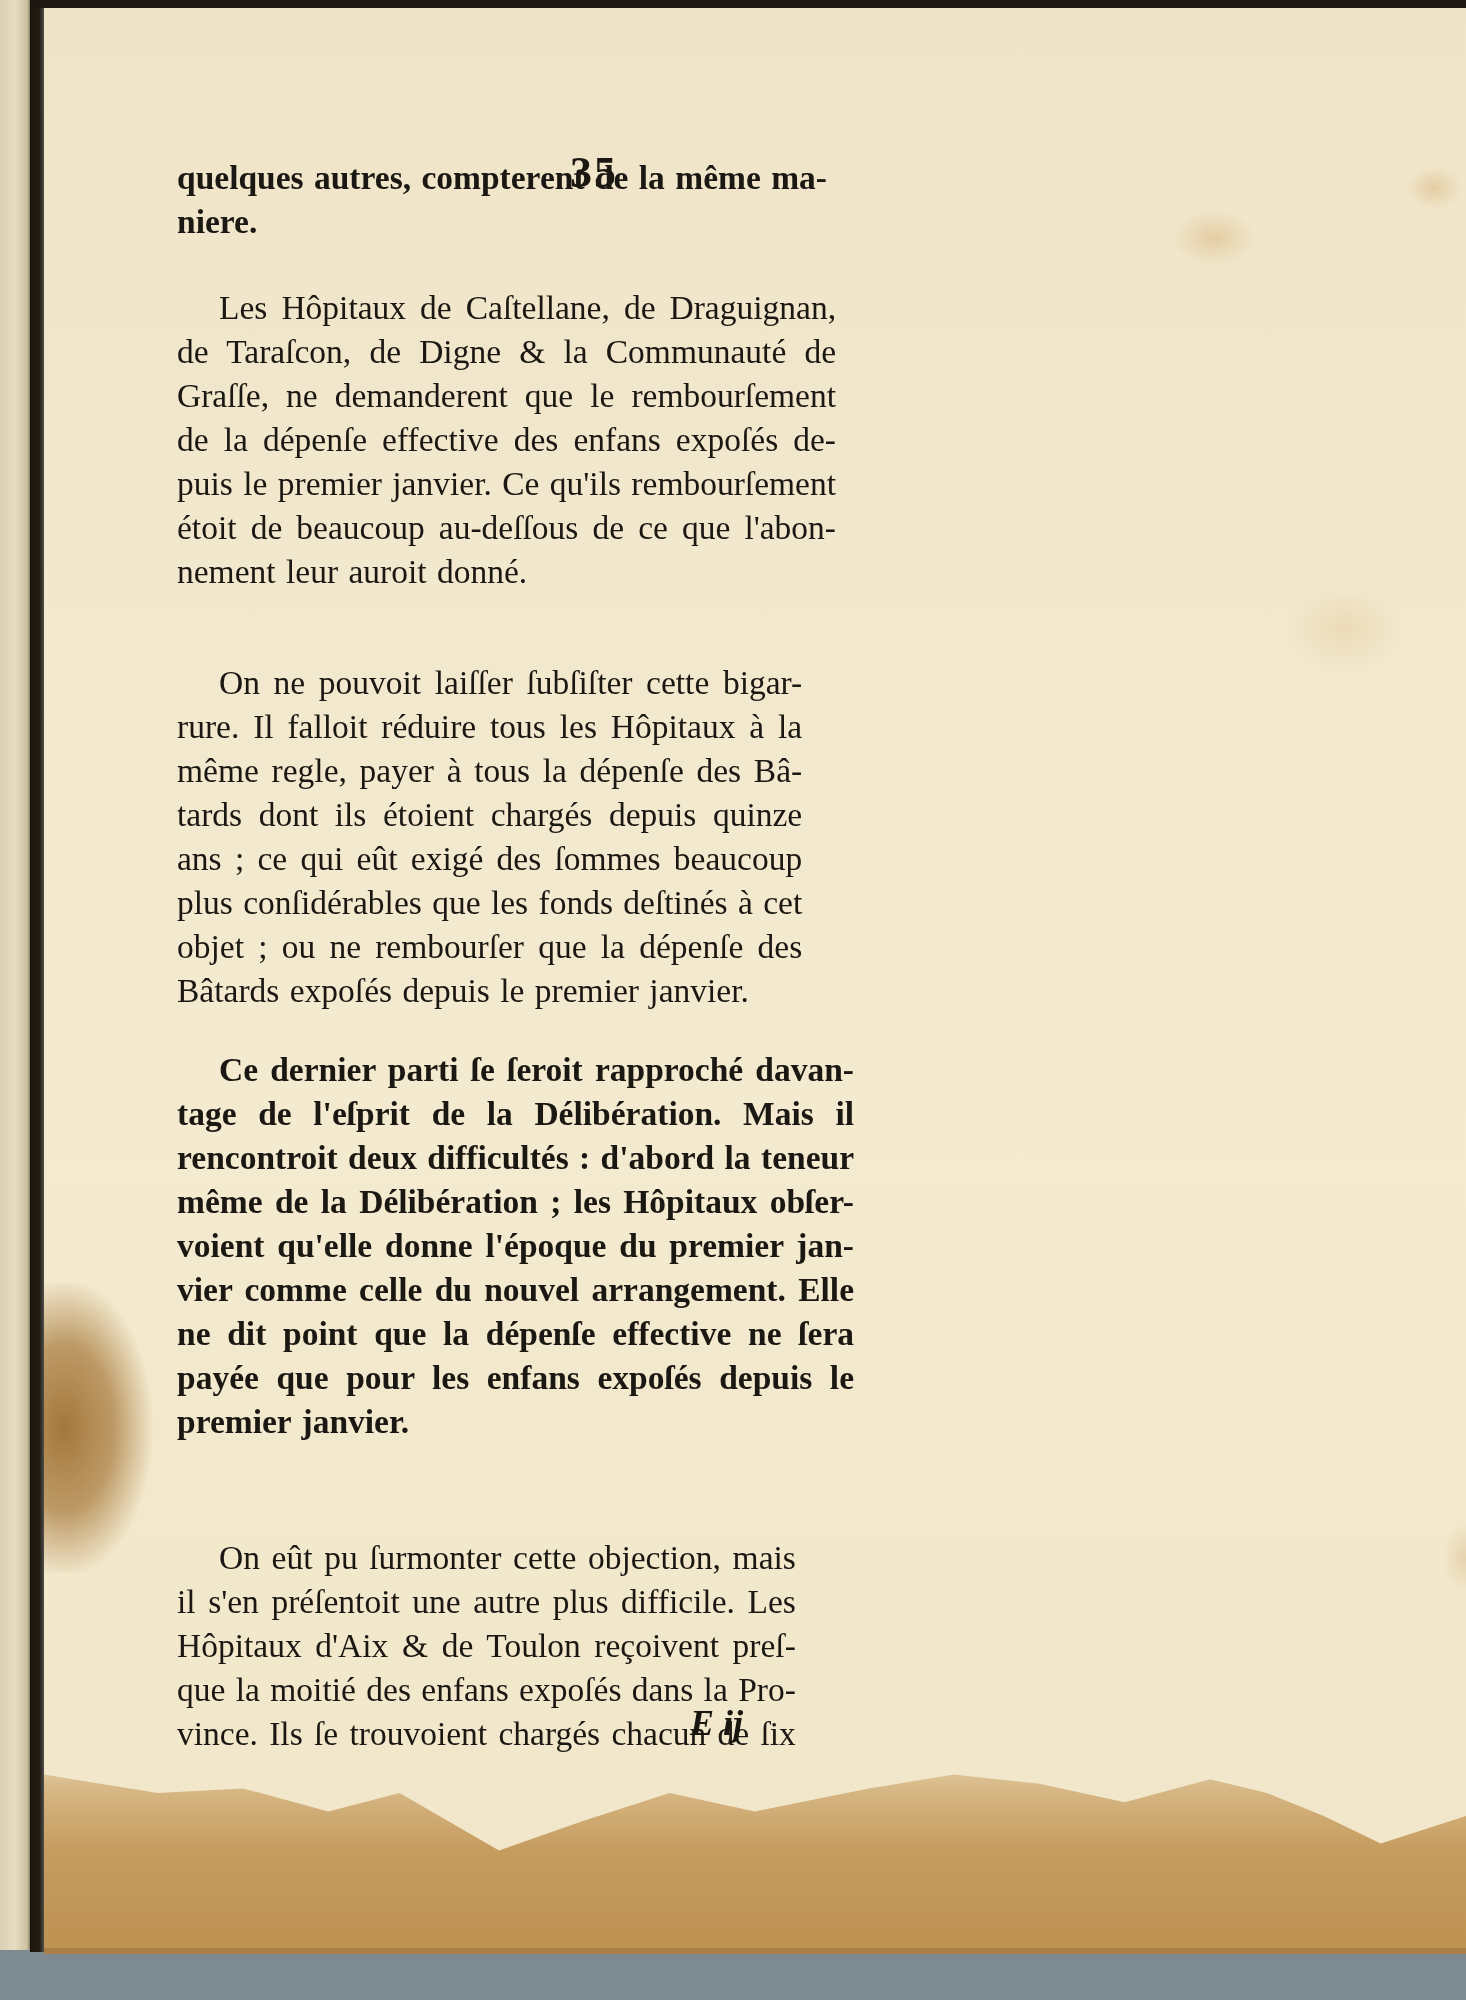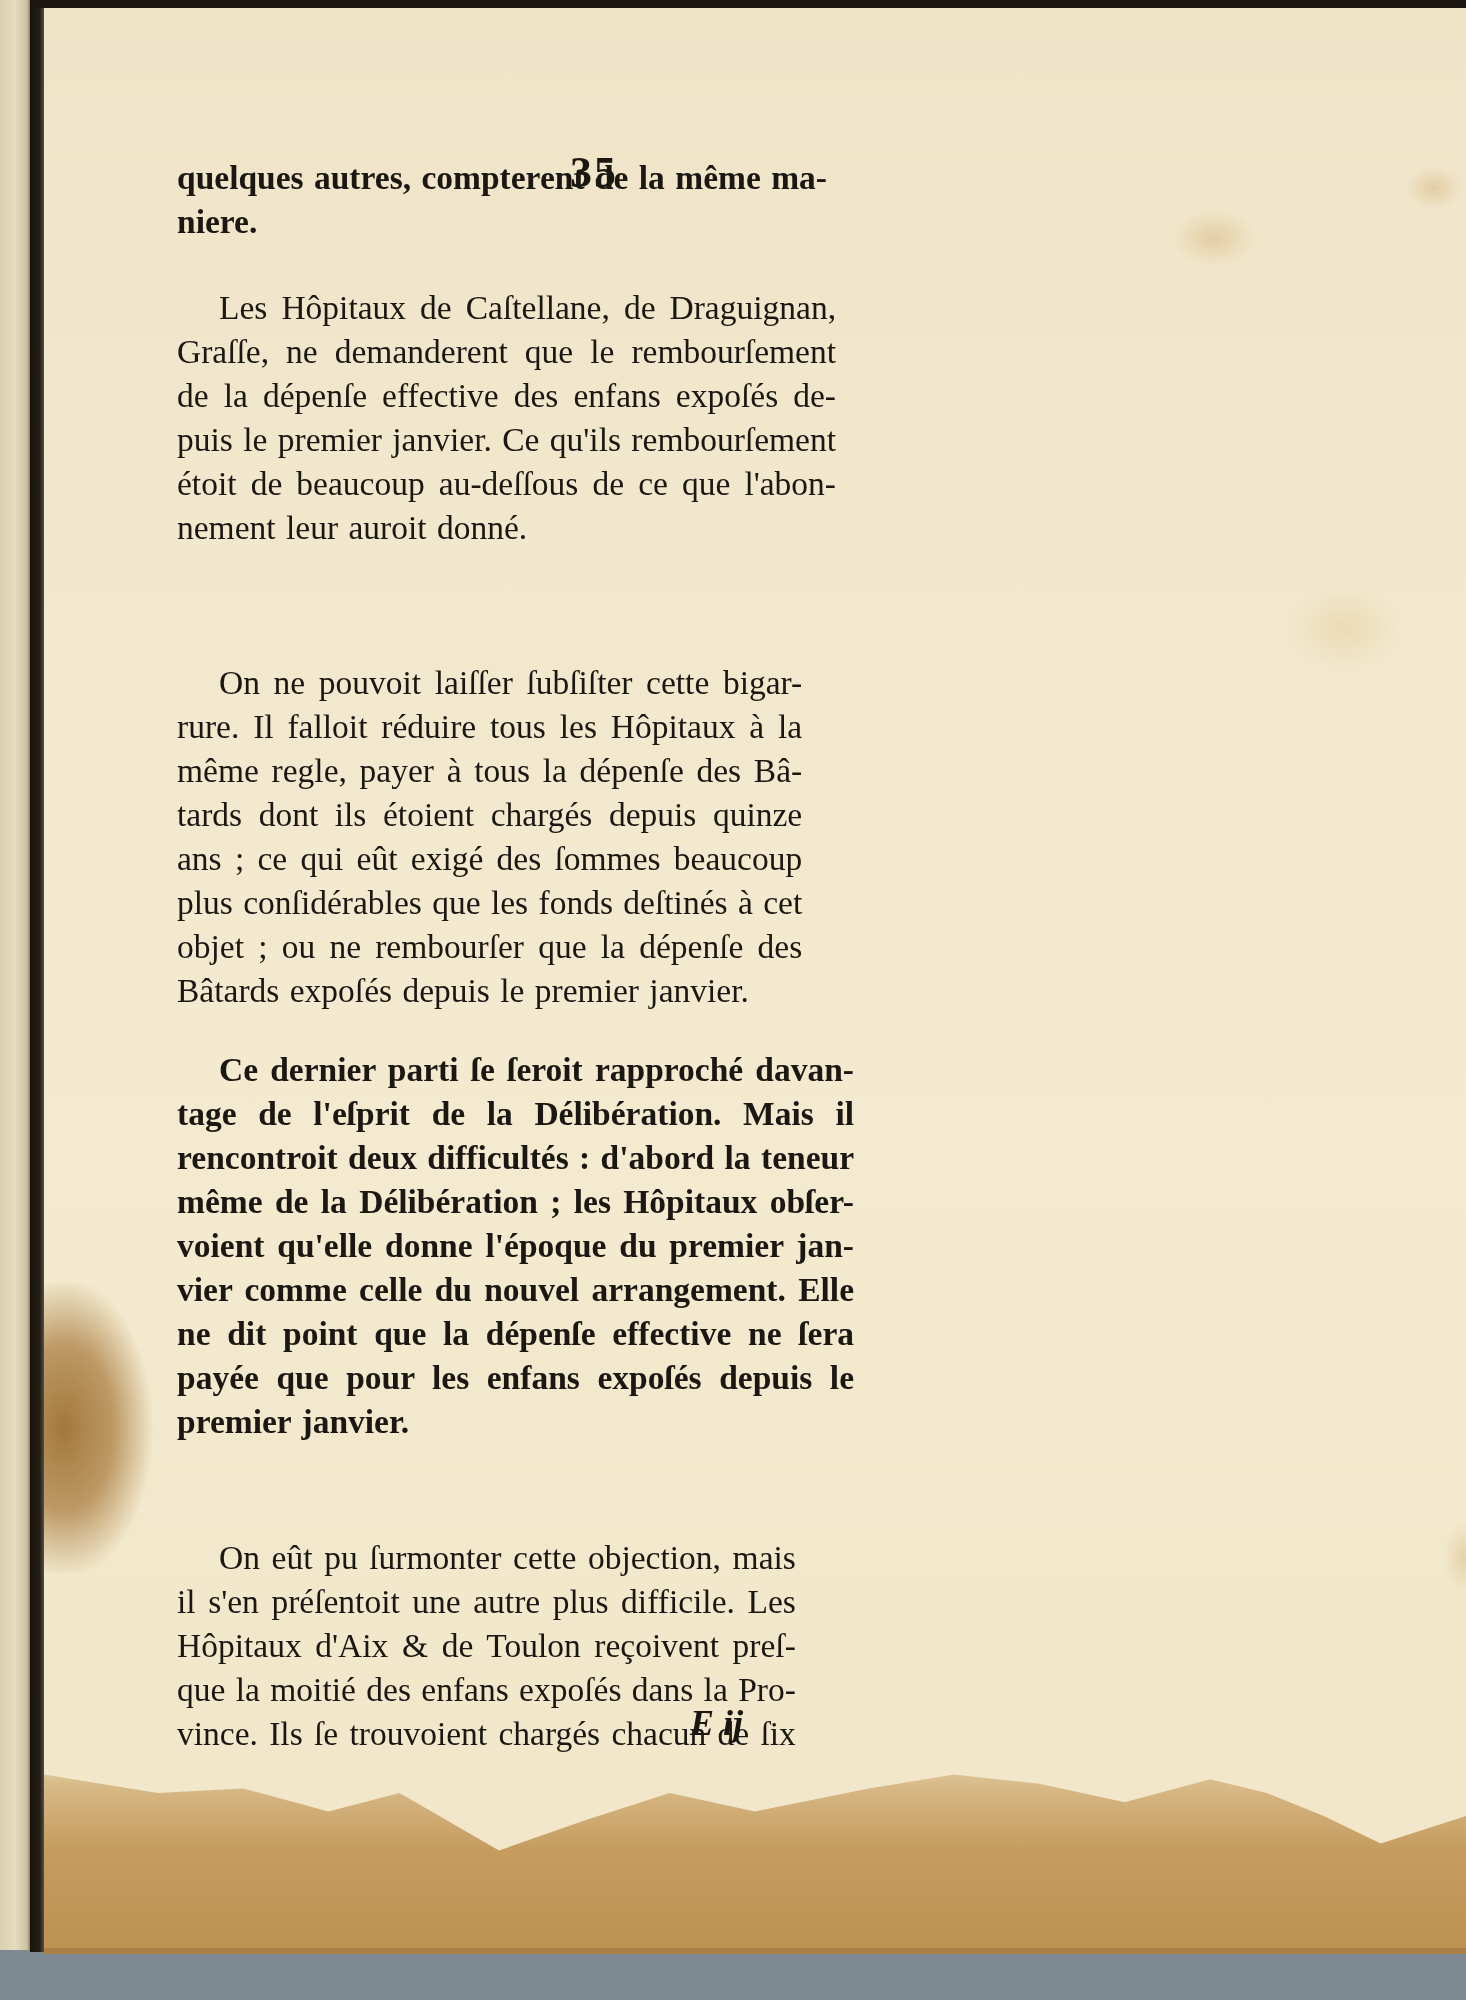--- a/index.html
+++ b/index.html
@@ -143,20 +143,21 @@
   <div class="page-number">35</div>
 
   <div class="text-block">
     <div class="para" id="p0">
       <span class="line">quelques autres, compterent de la même ma-</span>
       <span class="line last">niere.</span>
     </div>
 
     <div class="para" id="p1">
       <span class="line indent">Les Hôpitaux de Caſtellane, de Draguignan,</span>
+      <span class="line">de Taraſcon, de Digne &amp; la Communauté de</span>
       <span class="line">Graſſe, ne demanderent que le rembourſement</span>
       <span class="line">de la dépenſe effective des enfans expoſés de-</span>
       <span class="line">puis le premier janvier. Ce qu'ils rembourſement</span>
       <span class="line">étoit de beaucoup au-deſſous de ce que l'abon-</span>
       <span class="line last">nement leur auroit donné.</span>
     </div>
 
     <div class="para" id="p2">
       <span class="line indent">On ne pouvoit laiſſer ſubſiſter cette bigar-</span>
       <span class="line">rure. Il falloit réduire tous les Hôpitaux à la</span>

